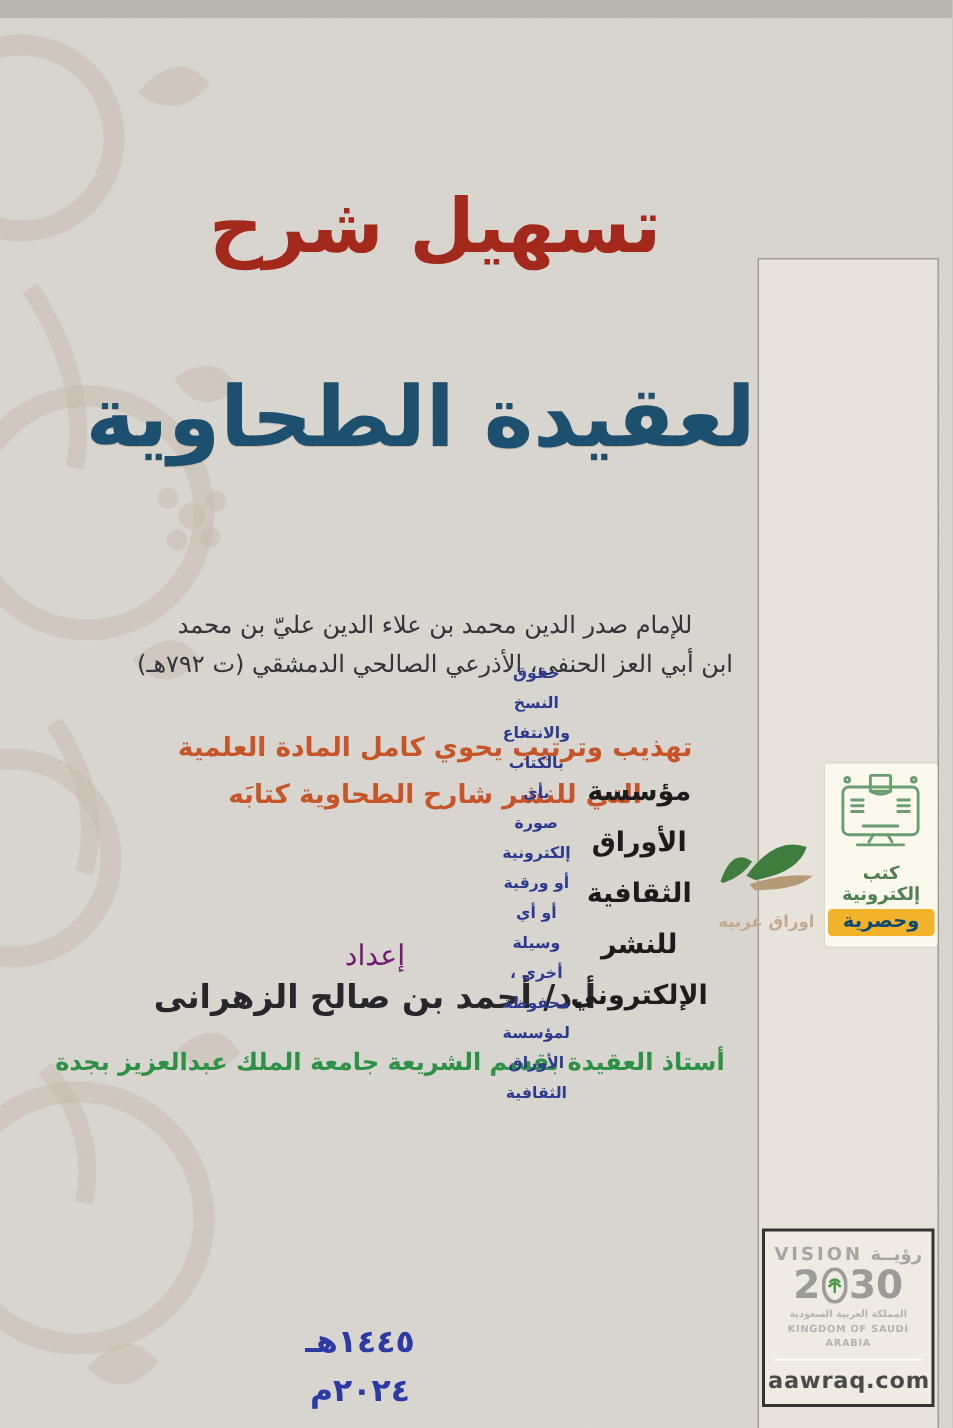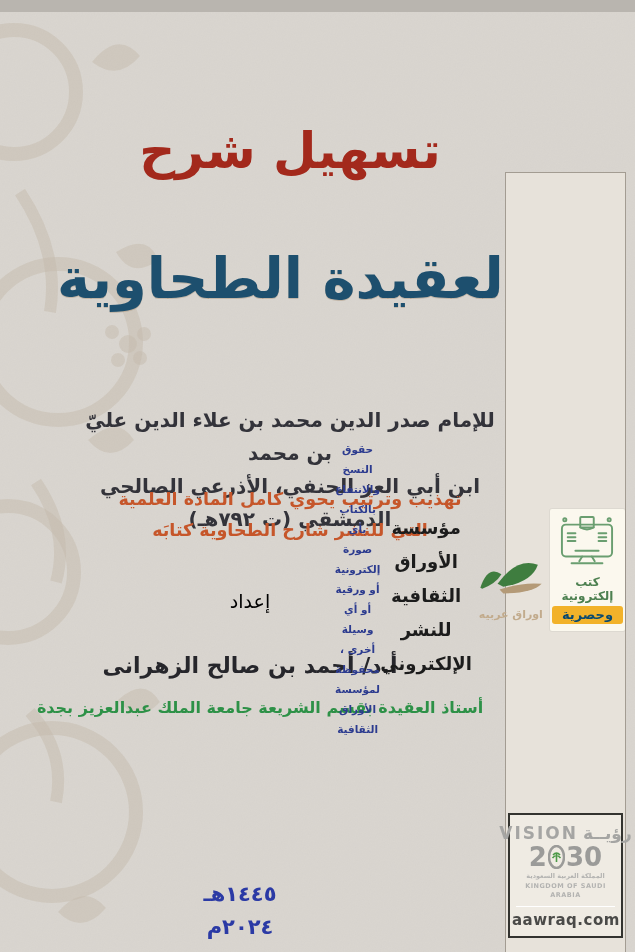--- a/index.html
+++ b/index.html
@@ -3,37 +3,37 @@
 <meta charset="utf-8">
 <style>
   html,body{margin:0;padding:0;}
   body{font-family:"DejaVu Sans",sans-serif;background:#b9b5af;}
   .cover{position:relative;width:635px;height:952px;margin:12px auto;background:#d9d5cf;overflow:hidden;}
   .texture-layer{position:absolute;inset:0;pointer-events:none;opacity:.55;}
   .arabesque{position:absolute;left:0;top:0;pointer-events:none;}
   .center-col{position:absolute;text-align:center;direction:rtl;}
   .series-title{left:70px;width:440px;top:112px;font-size:50px;font-weight:bold;color:#a3291c;line-height:1.1;}
   .main-title{left:55px;width:470px;top:232px;font-size:56px;font-weight:bold;color:#1d4f6e;line-height:1.25;white-space:nowrap;text-shadow:0 1px 0 rgba(155,127,94,.35);}
-  .author-block{left:70px;width:440px;top:392px;font-size:20px;font-weight:bold;color:#33333a;line-height:1.65;}
+  .author-block{left:70px;width:440px;top:392px;font-size:16px;font-weight:normal;color:#33333a;line-height:1.65;}
   .subtitle-block{left:70px;width:440px;top:472px;font-size:17.5px;font-weight:bold;color:#c6562a;line-height:1.75;}
-  .idaad-label{left:40px;width:420px;top:578px;font-size:19px;color:#000000;}
+  .idaad-label{left:40px;width:420px;top:614px;font-size:19px;color:#701a75;}
   .preparer-name{left:40px;width:420px;top:641px;font-size:22px;font-weight:bold;color:#26262b;}
   .preparer-title{left:30px;width:460px;top:686px;font-size:16px;font-weight:bold;color:#2d9147;}
   .dates{left:40px;width:400px;top:866px;font-size:21px;font-weight:bold;color:#2b3aa5;line-height:1.55;}
   .sidebar{position:absolute;left:505px;top:160px;width:121px;height:788px;background:#e7e2da;border:1px solid #a39c92;box-sizing:border-box;display:flex;flex-direction:row;align-items:center;}
   .ebook-box{margin-top:7px;width:100px;background:#fbf8ee;border-radius:2px;padding:6px 2px 7px;text-align:center;box-shadow:0 0 0 1px rgba(0,0,0,.04);}
   .ebook-label{font-size:12px;font-weight:bold;color:#4d8050;margin-top:2px;}
   .ebook-badge{display:inline-block;margin-top:3px;background:#f2b22a;color:#0c4a6e;font-size:13px;font-weight:bold;border-radius:3px;padding:1px 10px 2px;}
   .awraq-block{margin-top:46px;text-align:center;}
   .awraq-text{font-size:11px;font-weight:bold;color:#c2ab8c;margin-top:1px;}
   .publisher-block{margin-top:58px;text-align:center;}
   .publisher-word{font-size:18px;font-weight:bold;color:#1c1c1c;margin:7px 0;line-height:1.5;}
   .copyright-block{margin-top:48px;text-align:center;font-size:10.5px;font-weight:bold;color:#2c3b8f;line-height:1.9;width:112px;}
   .vision-box{position:absolute;left:2px;right:2px;bottom:21px;border:2px solid #33332f;background:#efebe3;text-align:center;padding:8px 2px 7px;}
-  .vision-row{display:flex;justify-content:center;align-items:center;gap:5px;color:#a5a5a3;font-size:17px;font-weight:bold;letter-spacing:2px;direction:ltr;}
+  .vision-row{display:flex;justify-content:center;align-items:center;gap:5px;color:#a5a5a3;font-size:12px;font-weight:bold;letter-spacing:2px;direction:ltr;}
   .vision-year{display:flex;justify-content:center;align-items:center;color:#9b9b99;font-size:26px;font-weight:bold;line-height:1;margin-top:1px;direction:ltr;}
   .vision-country{font-size:6.5px;color:#b3b3b1;font-weight:bold;letter-spacing:.5px;line-height:1.5;margin-top:2px;}
   .vision-divider{height:1px;background:#ffffff;margin:5px 4px 4px;}
   .website{font-size:15px;font-weight:bold;color:#4a4a48;letter-spacing:.5px;direction:ltr;}
 </style>
 </head>
 <body>
 
 <div class="cover">
 

